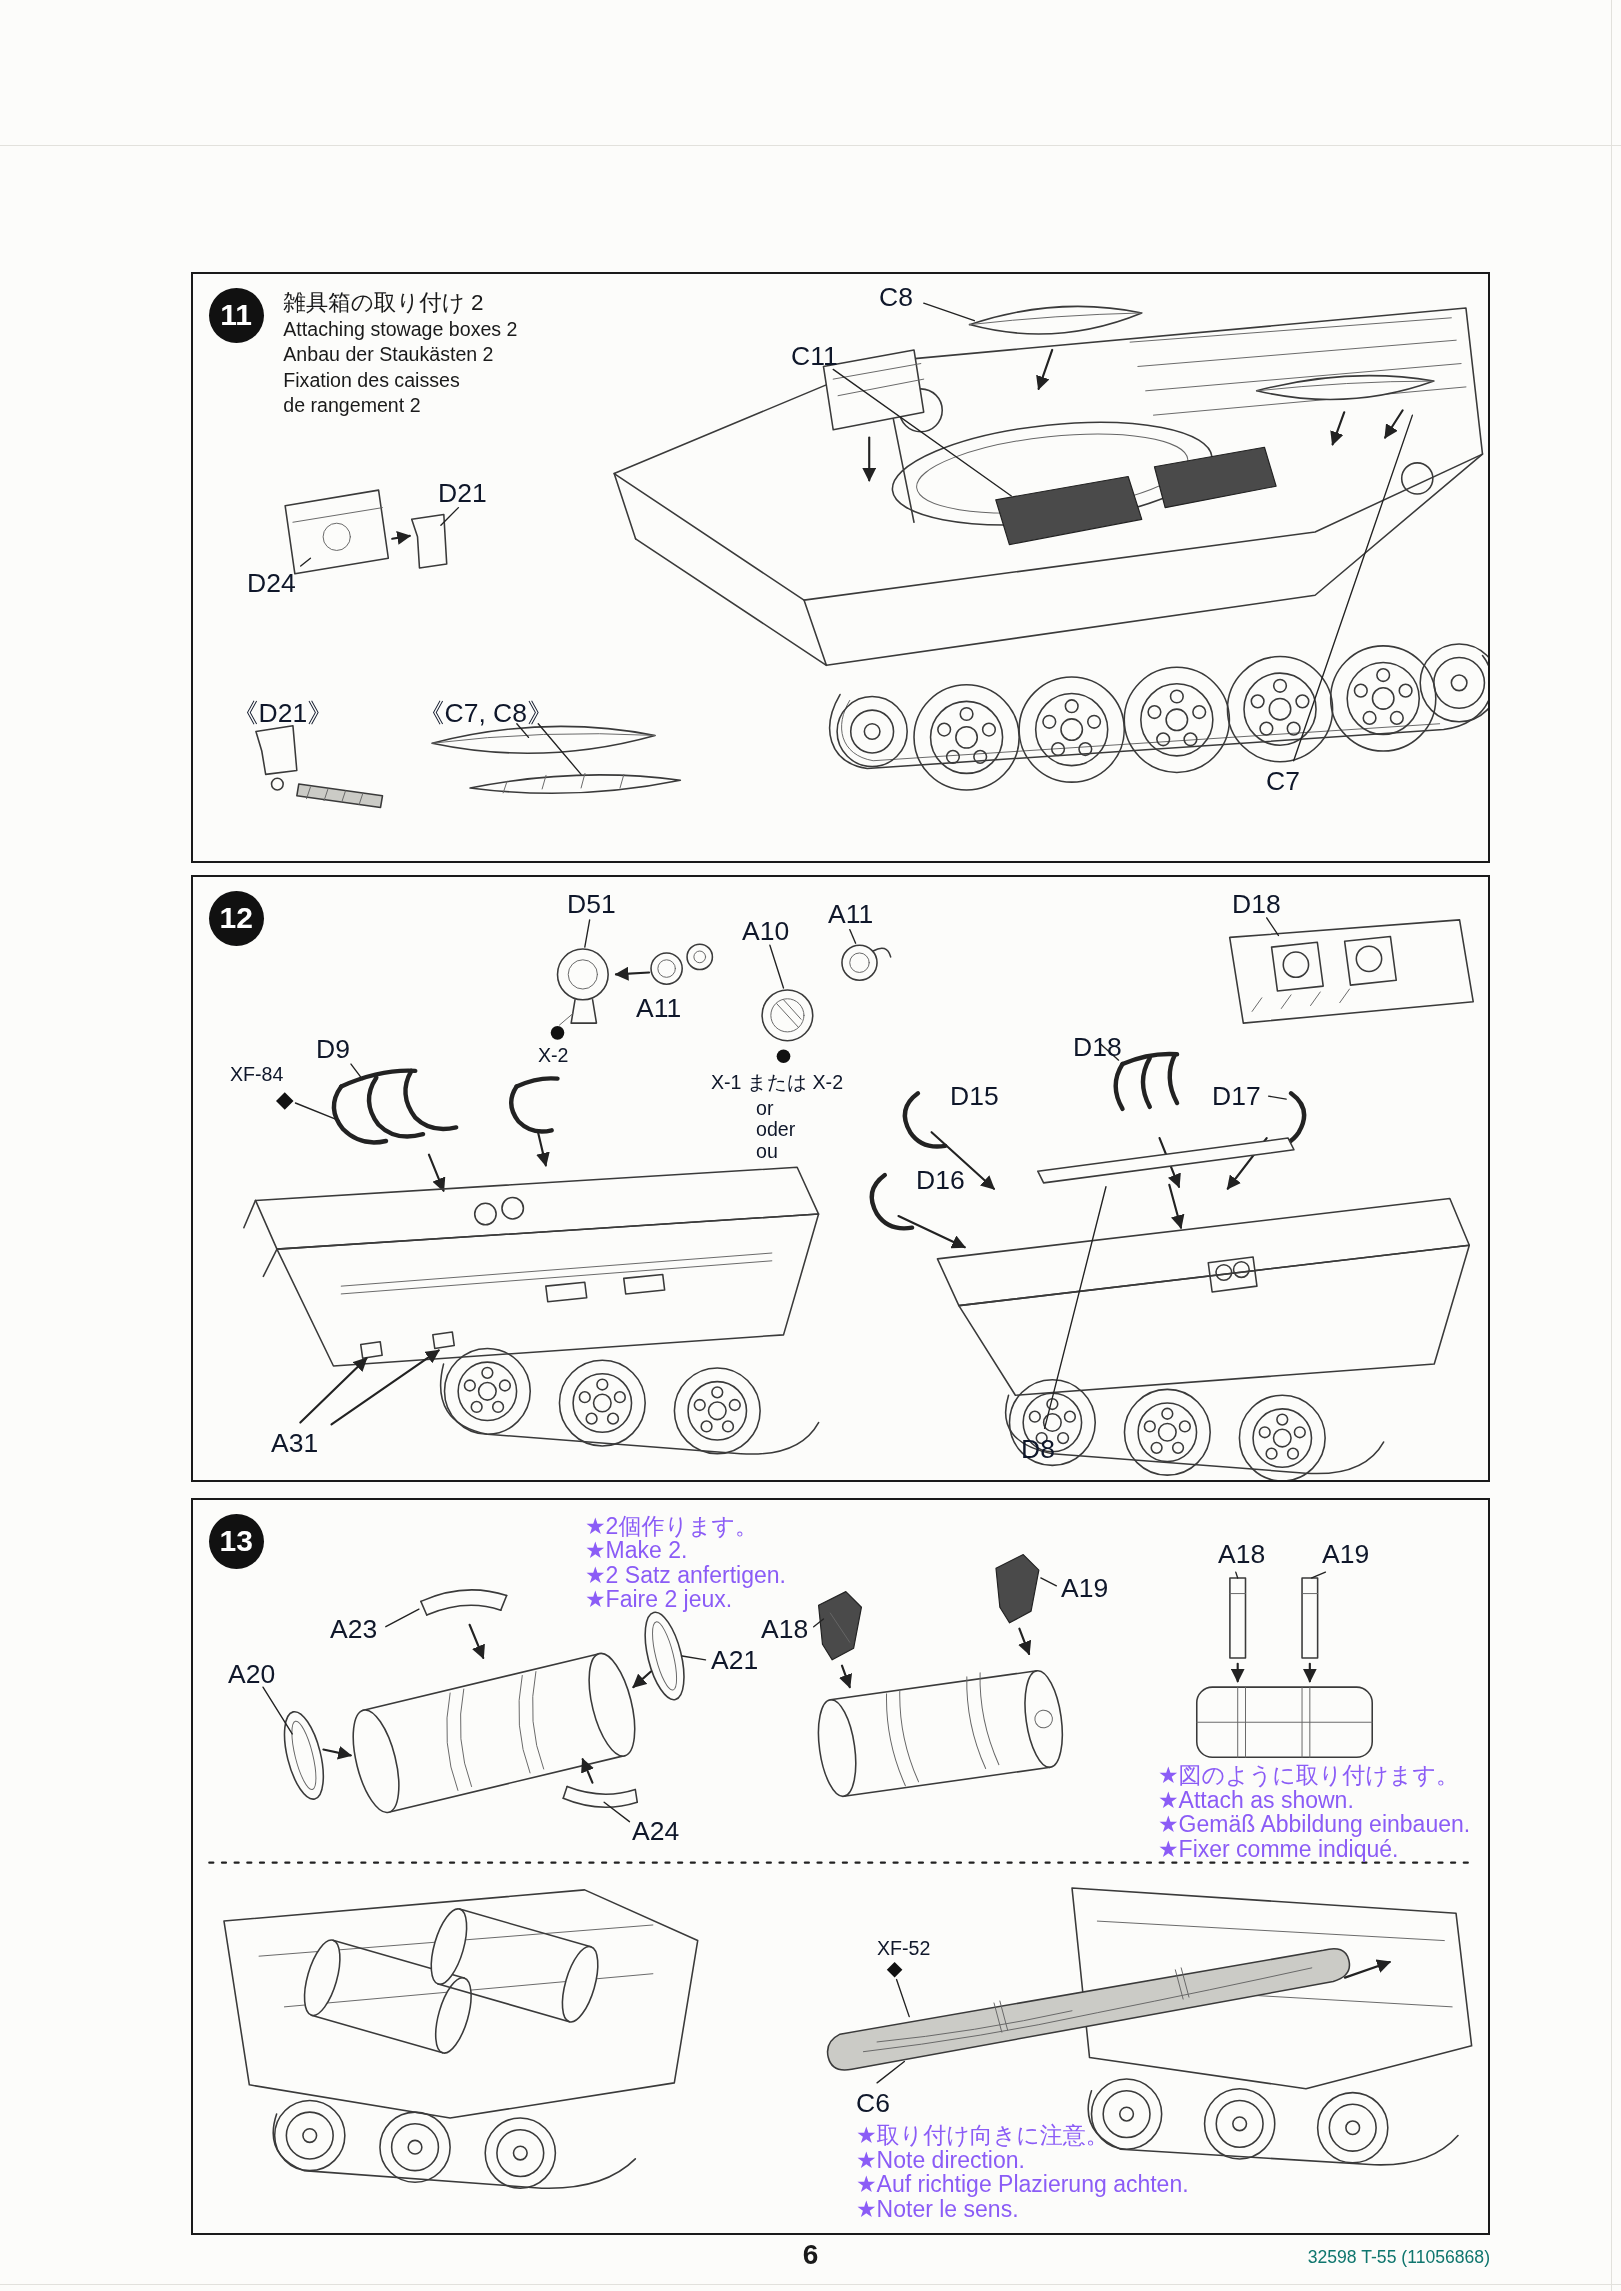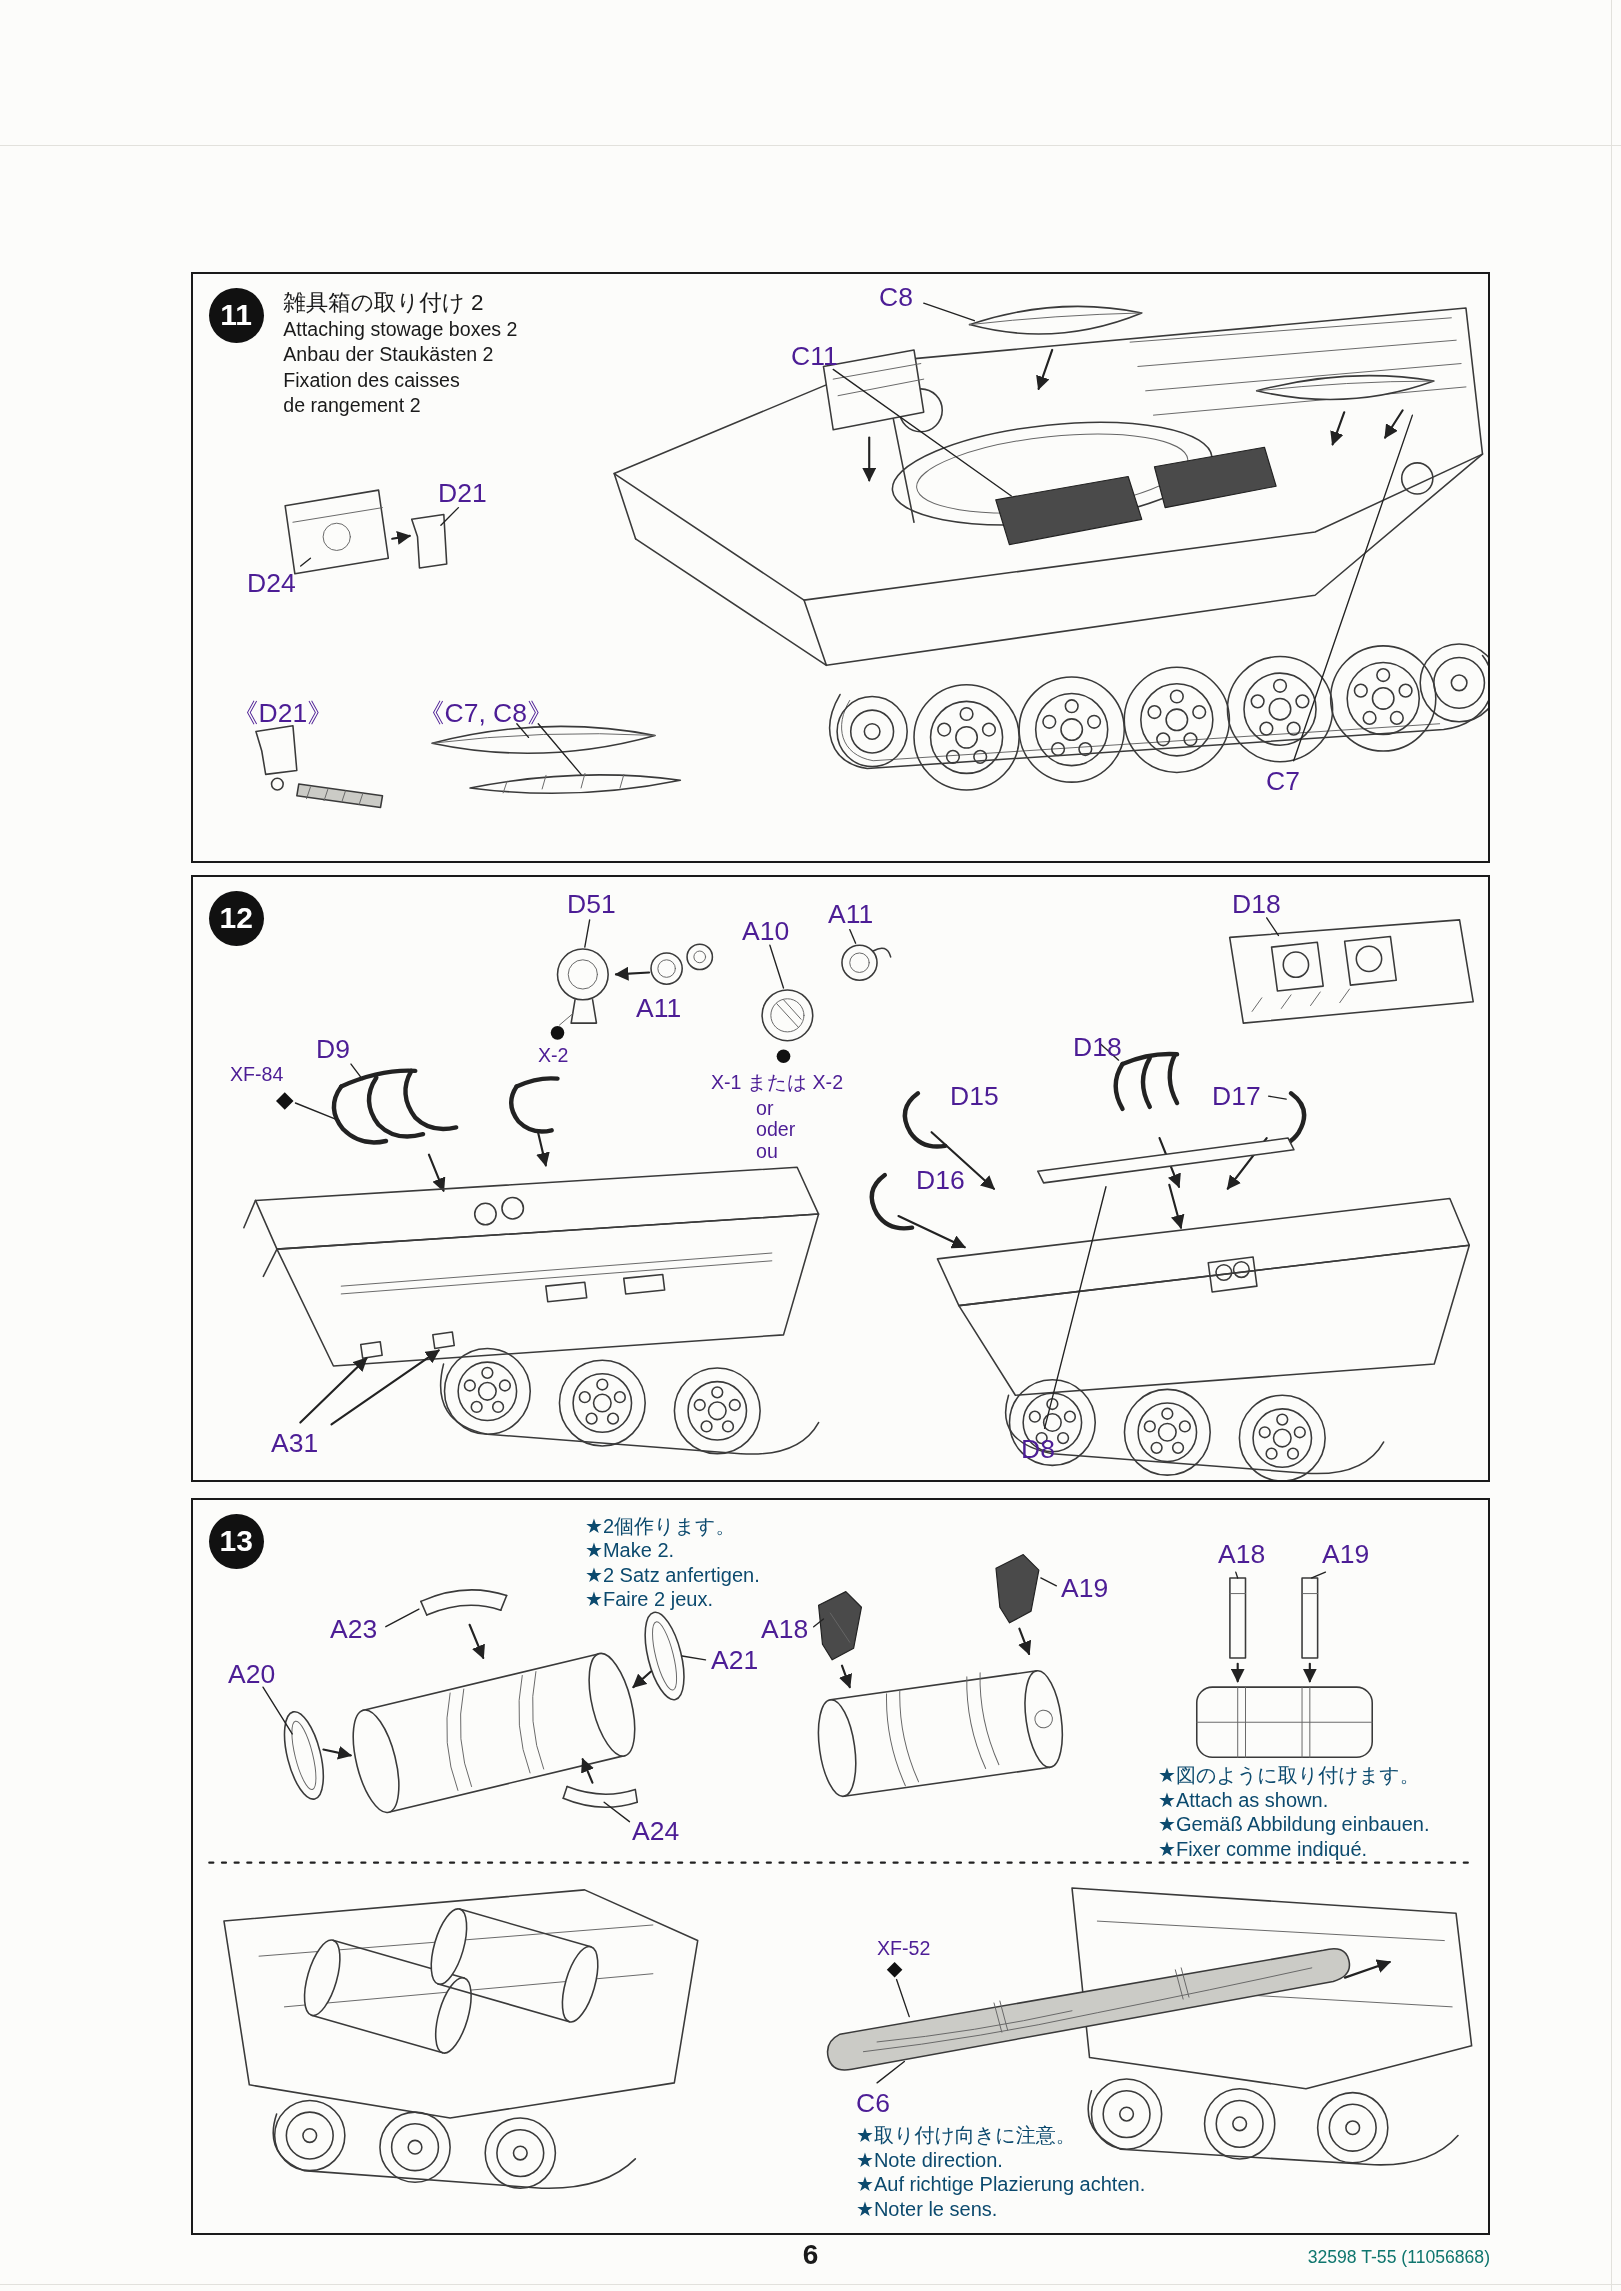--- a/index.html
+++ b/index.html
@@ -9,23 +9,23 @@
   .scan-line { position:absolute; background:#e2e1dc; }
   .step-box { position:absolute; border:2px solid #1a1a1a; background:#fcfcfa; }
   #box1 { left:191px; top:272px; width:1299px; height:591px; }
   #box2 { left:191px; top:875px; width:1299px; height:607px; }
   #box3 { left:191px; top:1498px; width:1299px; height:737px; }
   .diagram { position:absolute; left:0; top:0; width:100%; height:100%; }
   .step-head { position:absolute; left:15.7px; top:13.7px; display:flex; gap:19.6px; align-items:flex-start; z-index:3; }
   .step-num { width:55px; height:55px; border-radius:50%; background:#111; color:#fff; font-size:30px; font-weight:bold; display:flex; align-items:center; justify-content:center; flex:0 0 auto;text-align:center; }
   .titles div { font-size:19.6px; line-height:25.5px; color:#1a1a1a; white-space:nowrap; }
   .titles .ja { font-size:22.5px; line-height:29px; }
-  .plabel { position:absolute; font-size:26.5px; color:#4c1d95; white-space:nowrap; z-index:2; }
+  .plabel { position:absolute; font-size:26.5px; color:#0f172a; white-space:nowrap; z-index:2; }
   .plabel.small { font-size:19.6px; }
-  .notes { position:absolute; font-size:20px; line-height:24.5px; color:#0c4a6e; white-space:nowrap; z-index:2; }
+  .notes { position:absolute; font-size:23px; line-height:24.5px; color:#8b5cf6; white-space:nowrap; z-index:2; }
   .footer-num { position:absolute; left:0; right:0; top:2239px; text-align:center; font-size:28px; font-weight:bold; color:#1a1a1a; }
   .footer-cat { position:absolute; right:131px; top:2247px; font-size:17.6px; color:#0f766e; }
   svg { stroke-linecap:round; stroke-linejoin:round; }
   .ln   { stroke:#3a3a3a; stroke-width:1.6; fill:none; }
   .lnf  { stroke:#3a3a3a; stroke-width:1.6; fill:#fcfcfa; }
   .dk   { fill:#4a4a4a; stroke:#222; stroke-width:1.2; }
   .gr   { fill:#cbcbc6; stroke:#3a3a3a; stroke-width:1.6; }
   .wire { stroke:#222; stroke-width:4.5; fill:none; }
   .thin { stroke:#666; stroke-width:1; fill:none; }
   .leader { stroke:#222; stroke-width:1.4; fill:none; }

